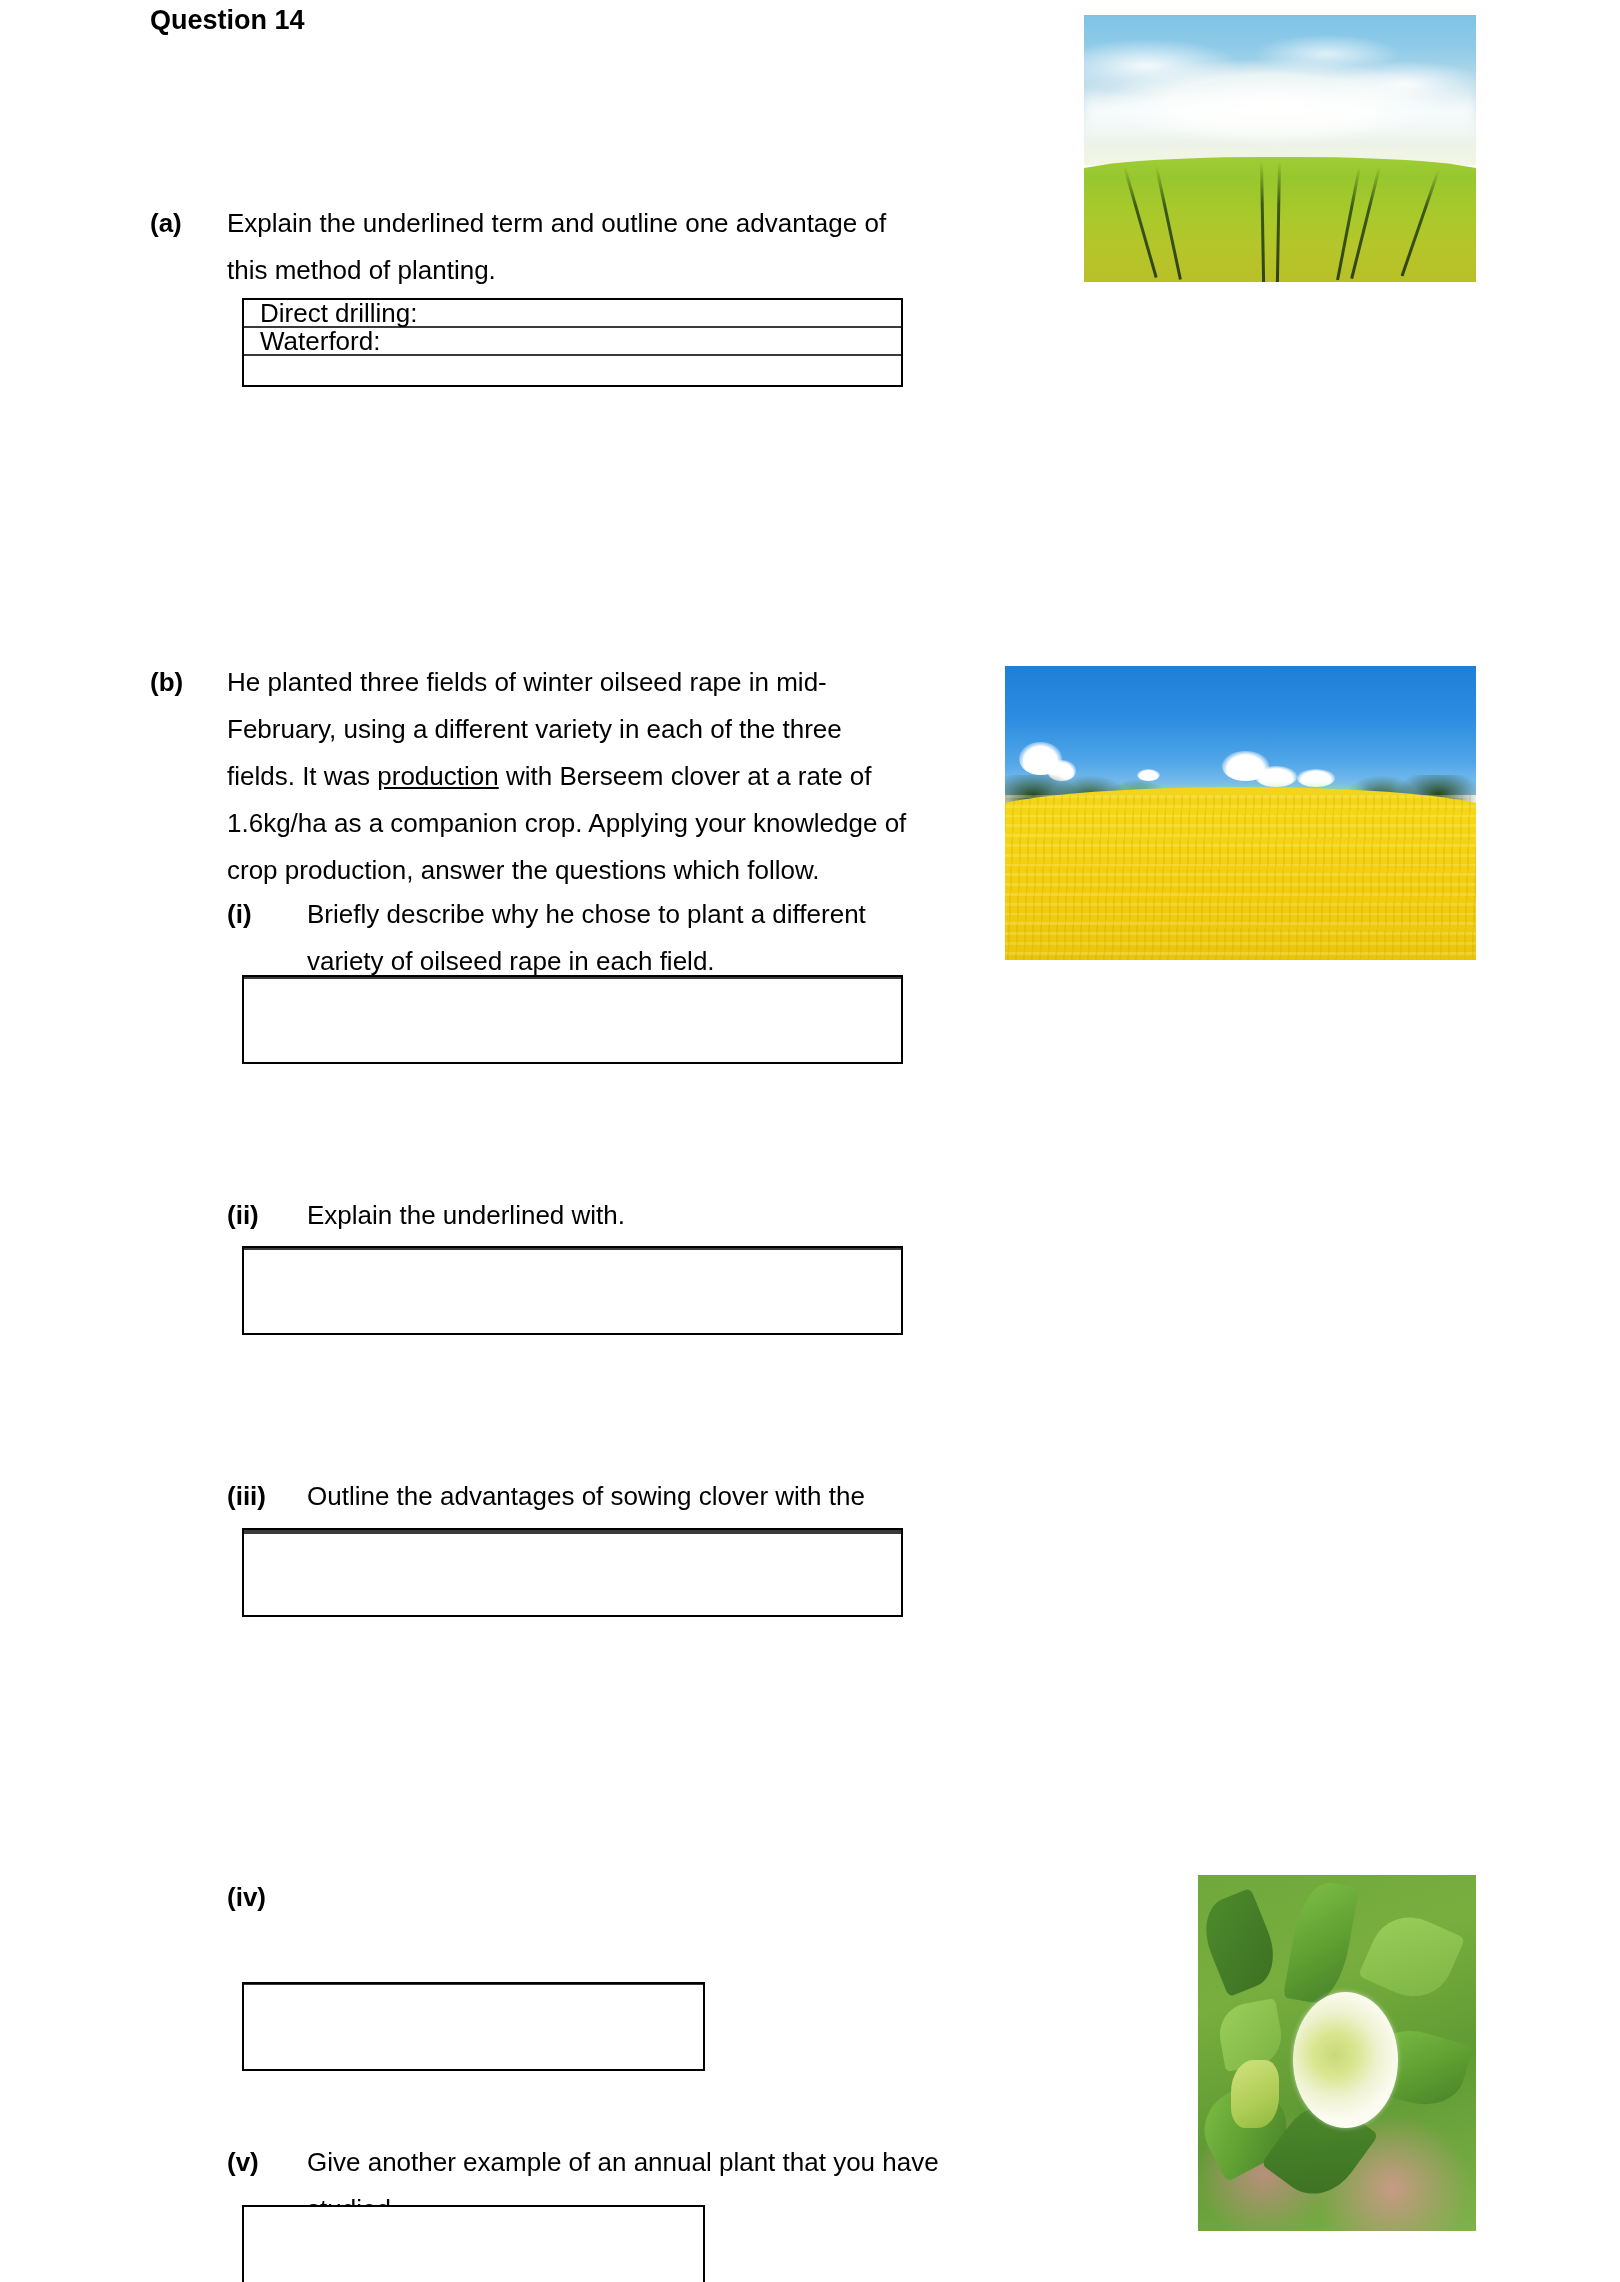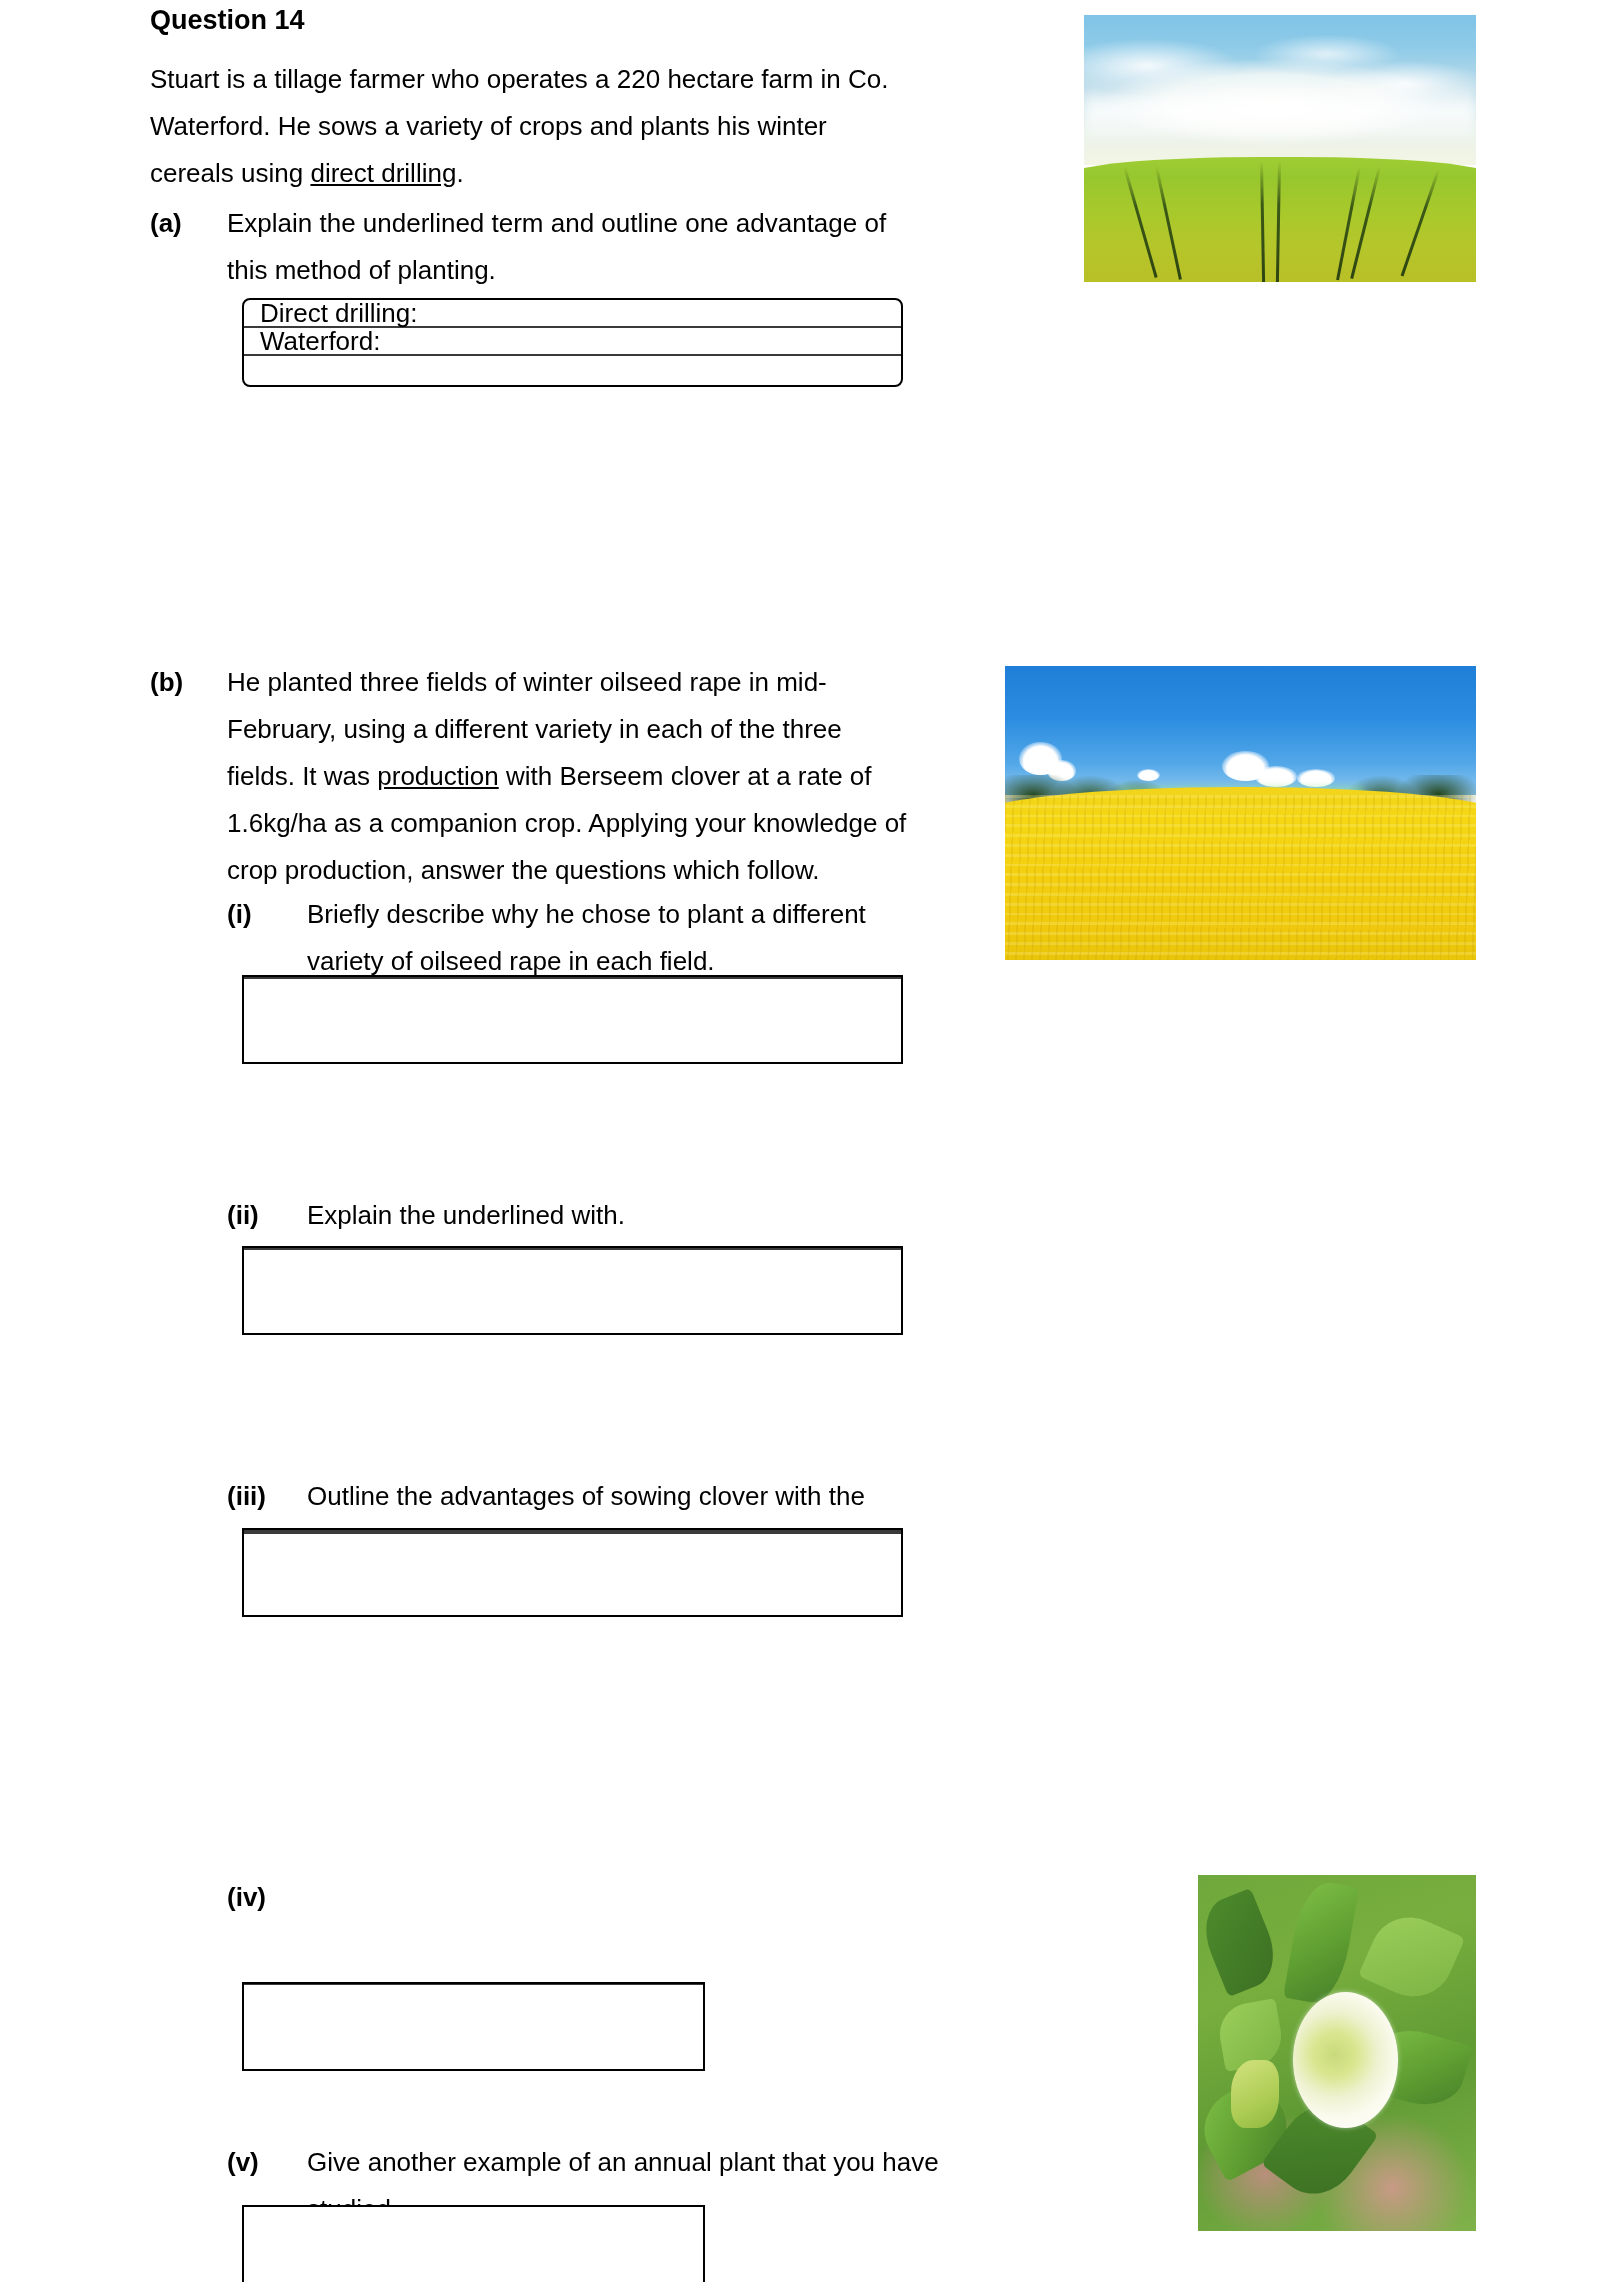--- a/index.html
+++ b/index.html
@@ -102,21 +102,21 @@
     border-bottom: 0.9px solid #3a3a3a;
     box-sizing: border-box;
     font-size: 26px;
     line-height: 1;
     padding: 0 0 0 16px;
     display: flex;
     align-items: center;
   }
   .answer-row:last-child { border-bottom: none; }
 
-  .box-a   { left: 242px; top: 298px;  width: 661px; height: 89px; border-radius: 8px; }
+  .box-a   { left: 242px; top: 298px;  width: 661px; height: 89px; }
   .box-i   { left: 242px; top: 975px; width: 661px; height: 89px; }
   .box-ii  { left: 242px; top: 1246px; width: 661px; height: 89px; }
   .box-iii { left: 242px; top: 1528px; width: 661px; height: 89px; }
   .box-iv  { left: 242px; top: 1982px; width: 463px; height: 89px; }
   .box-v   { left: 242px; top: 2205px; width: 463px; height: 89px; }
 
   
   .photo {
     position: absolute;
     overflow: hidden;
@@ -222,23 +222,20 @@
 
   
 </style>
 </head>
 <body>
 
 <div class="page">
 
   <div class="q-title">Question 14</div>
 
-  <div class="intro">
-    <span>Stuart is a tillage farmer who operates a 220 hectare farm in Co. Waterford. He sows a variety of crops and plants his winter cereals using </span><span class="u">direct drilling</span><span>.</span>
-  </div>
 
   <div class="item part-a">
     <span class="marker">(a)</span>
     <span class="body">
       <span>Explain the underlined term and outline </span><span class="b">one</span><span> advantage of this method of planting.</span>
     </span>
   </div>
 
   <div class="answer-box box-a">
     <div class="answer-row">Direct drilling:</div>

